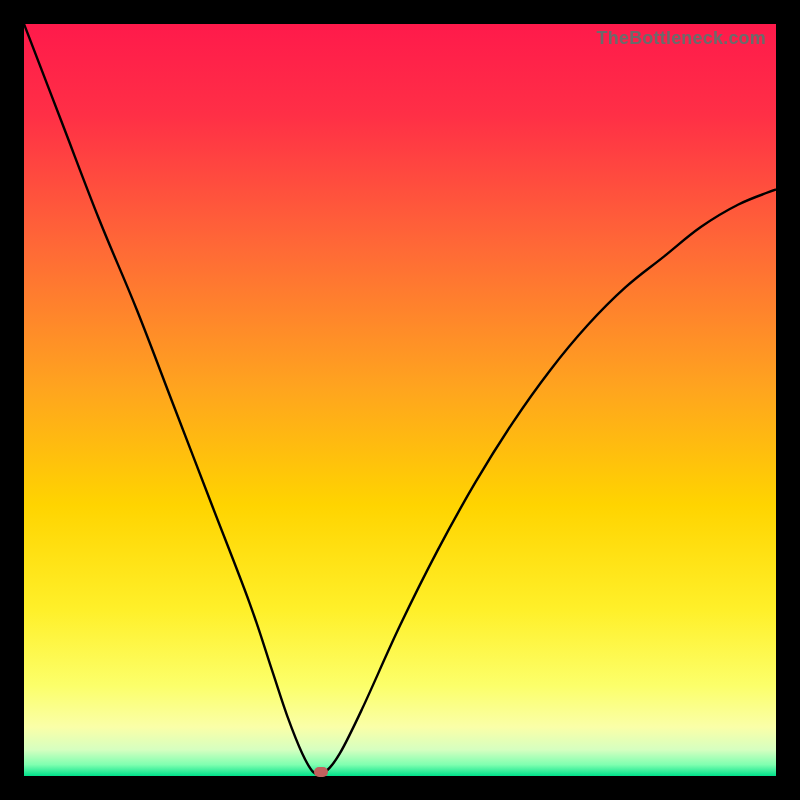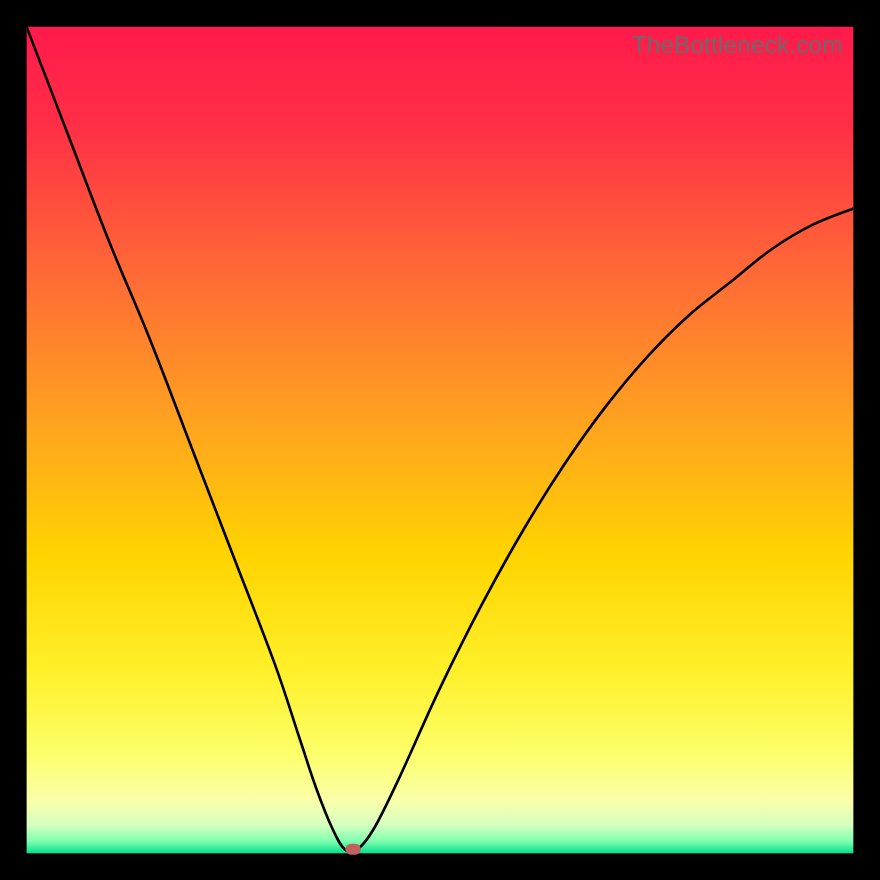--- a/index.html
+++ b/index.html
@@ -24,22 +24,22 @@
     left: 0;
     top: 0;
     width: 752px;
     height: 752px;
   }
   .watermark {
     position: absolute;
     top: 4px;
     right: 10px;
     color: #6b6b6b;
-    font-size: 22px;
-    font-weight: 400;
+    font-size: 18px;
+    font-weight: 700;
     letter-spacing: 0.2px;
     user-select: none;
   }
   .marker {
     position: absolute;
     width: 14px;
     height: 10px;
     background: #c1605d;
     border-radius: 5px;
     transform: translate(-50%, -50%);

